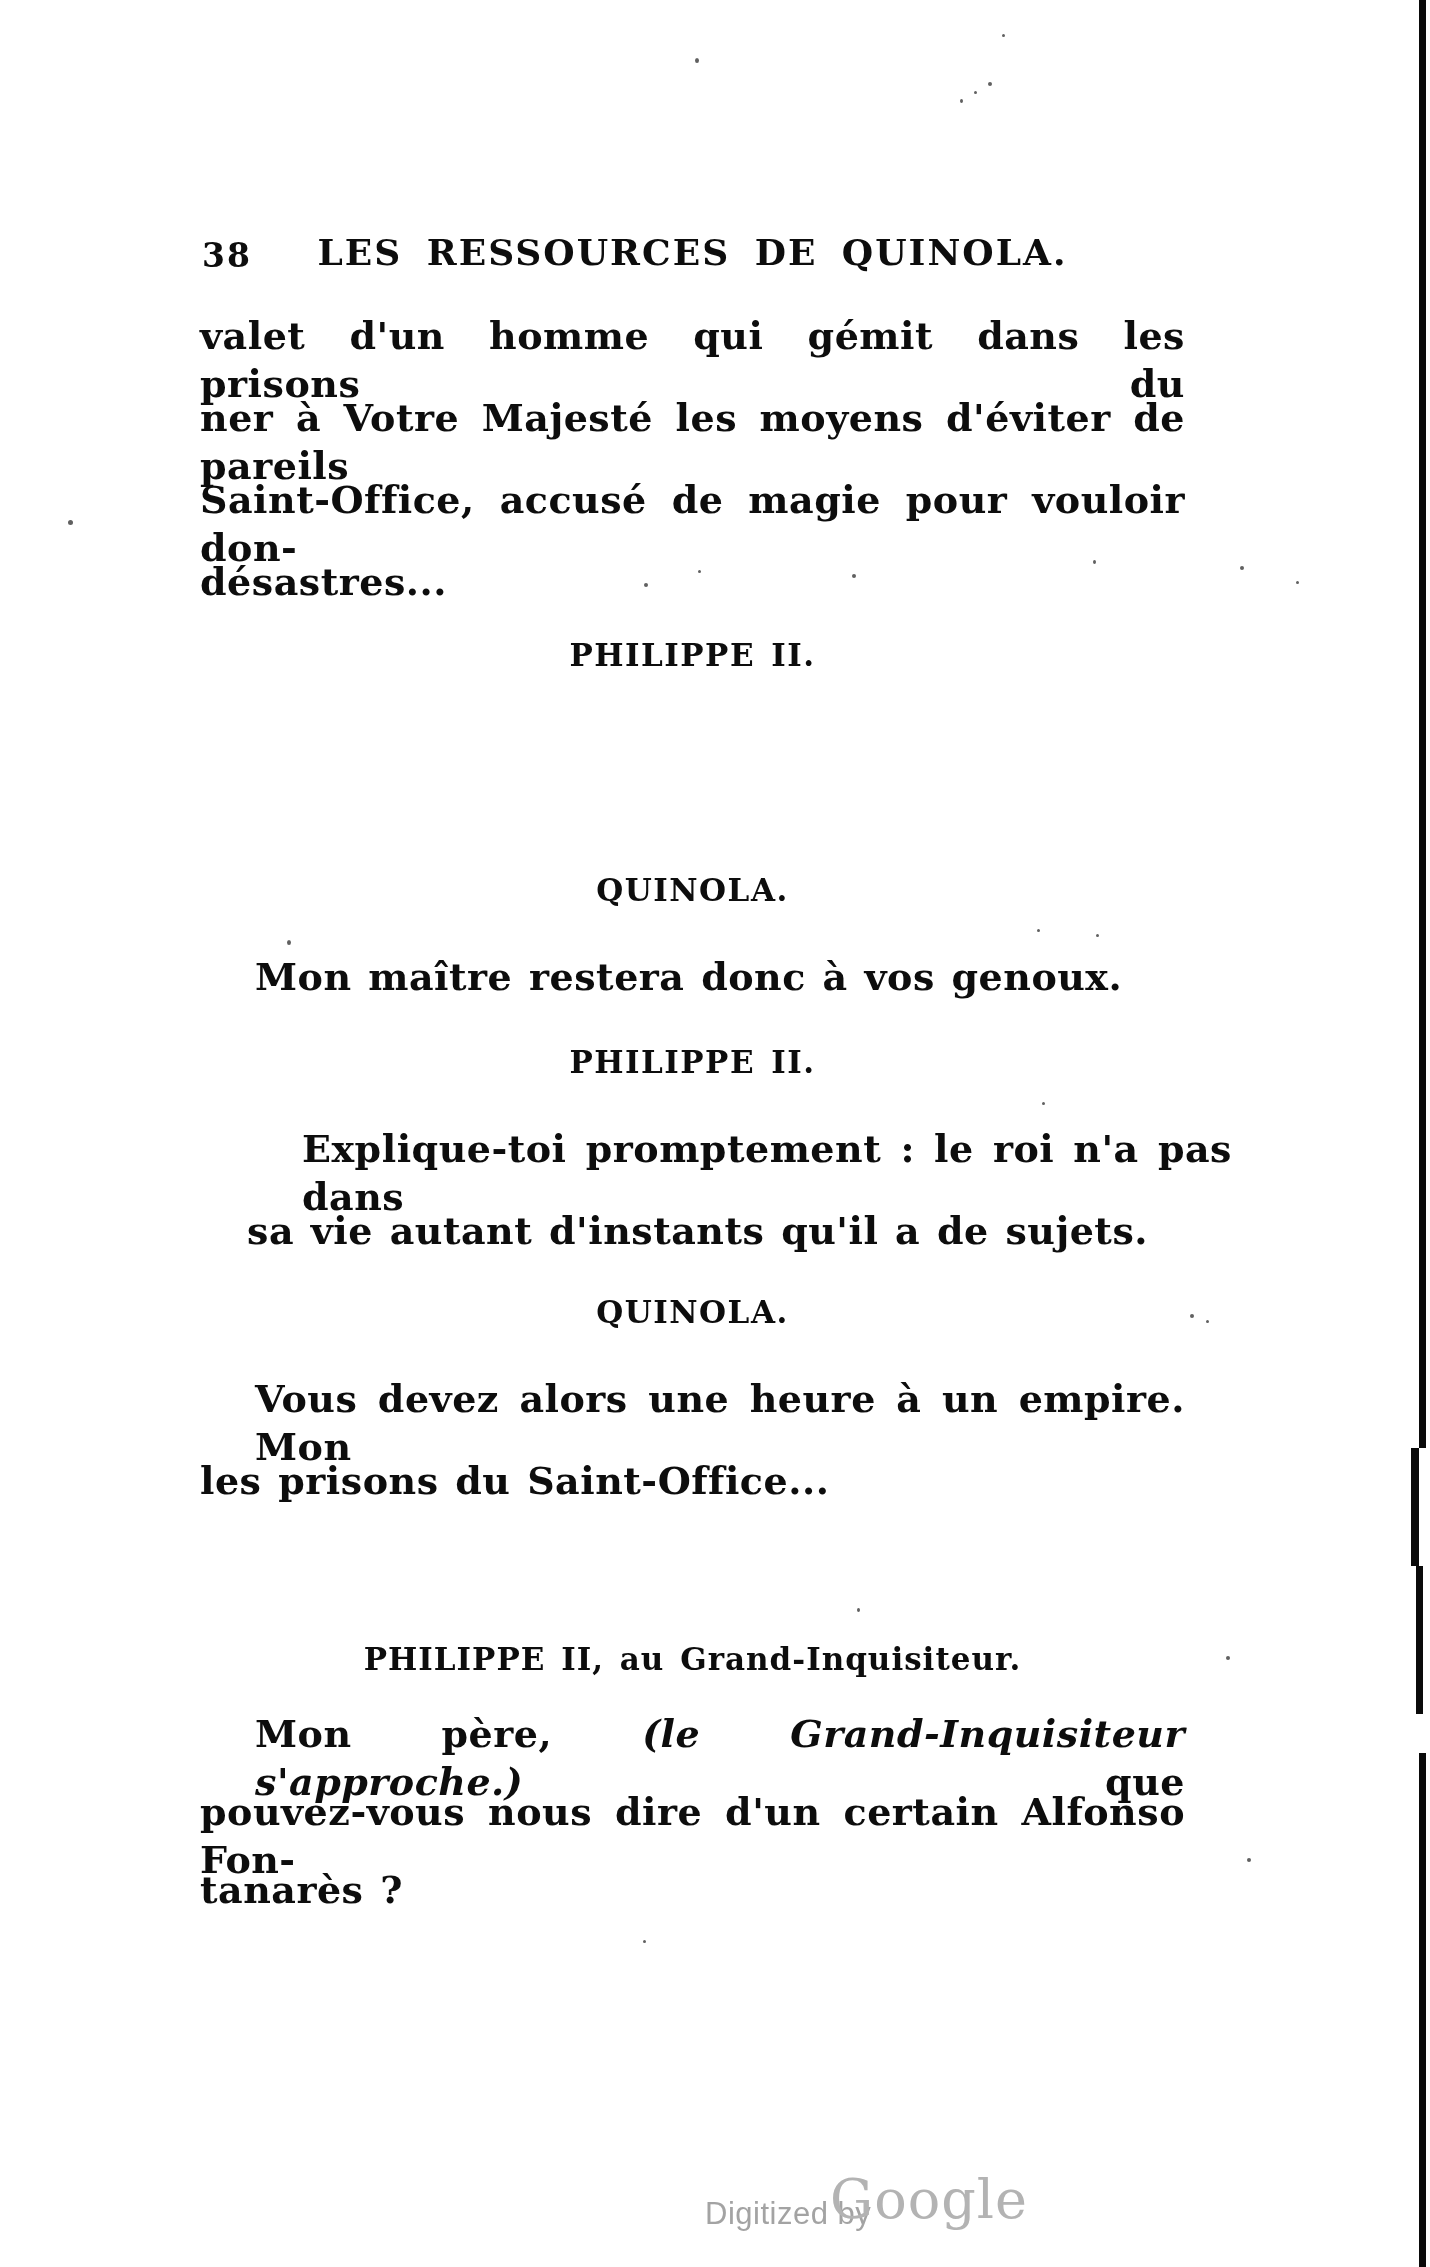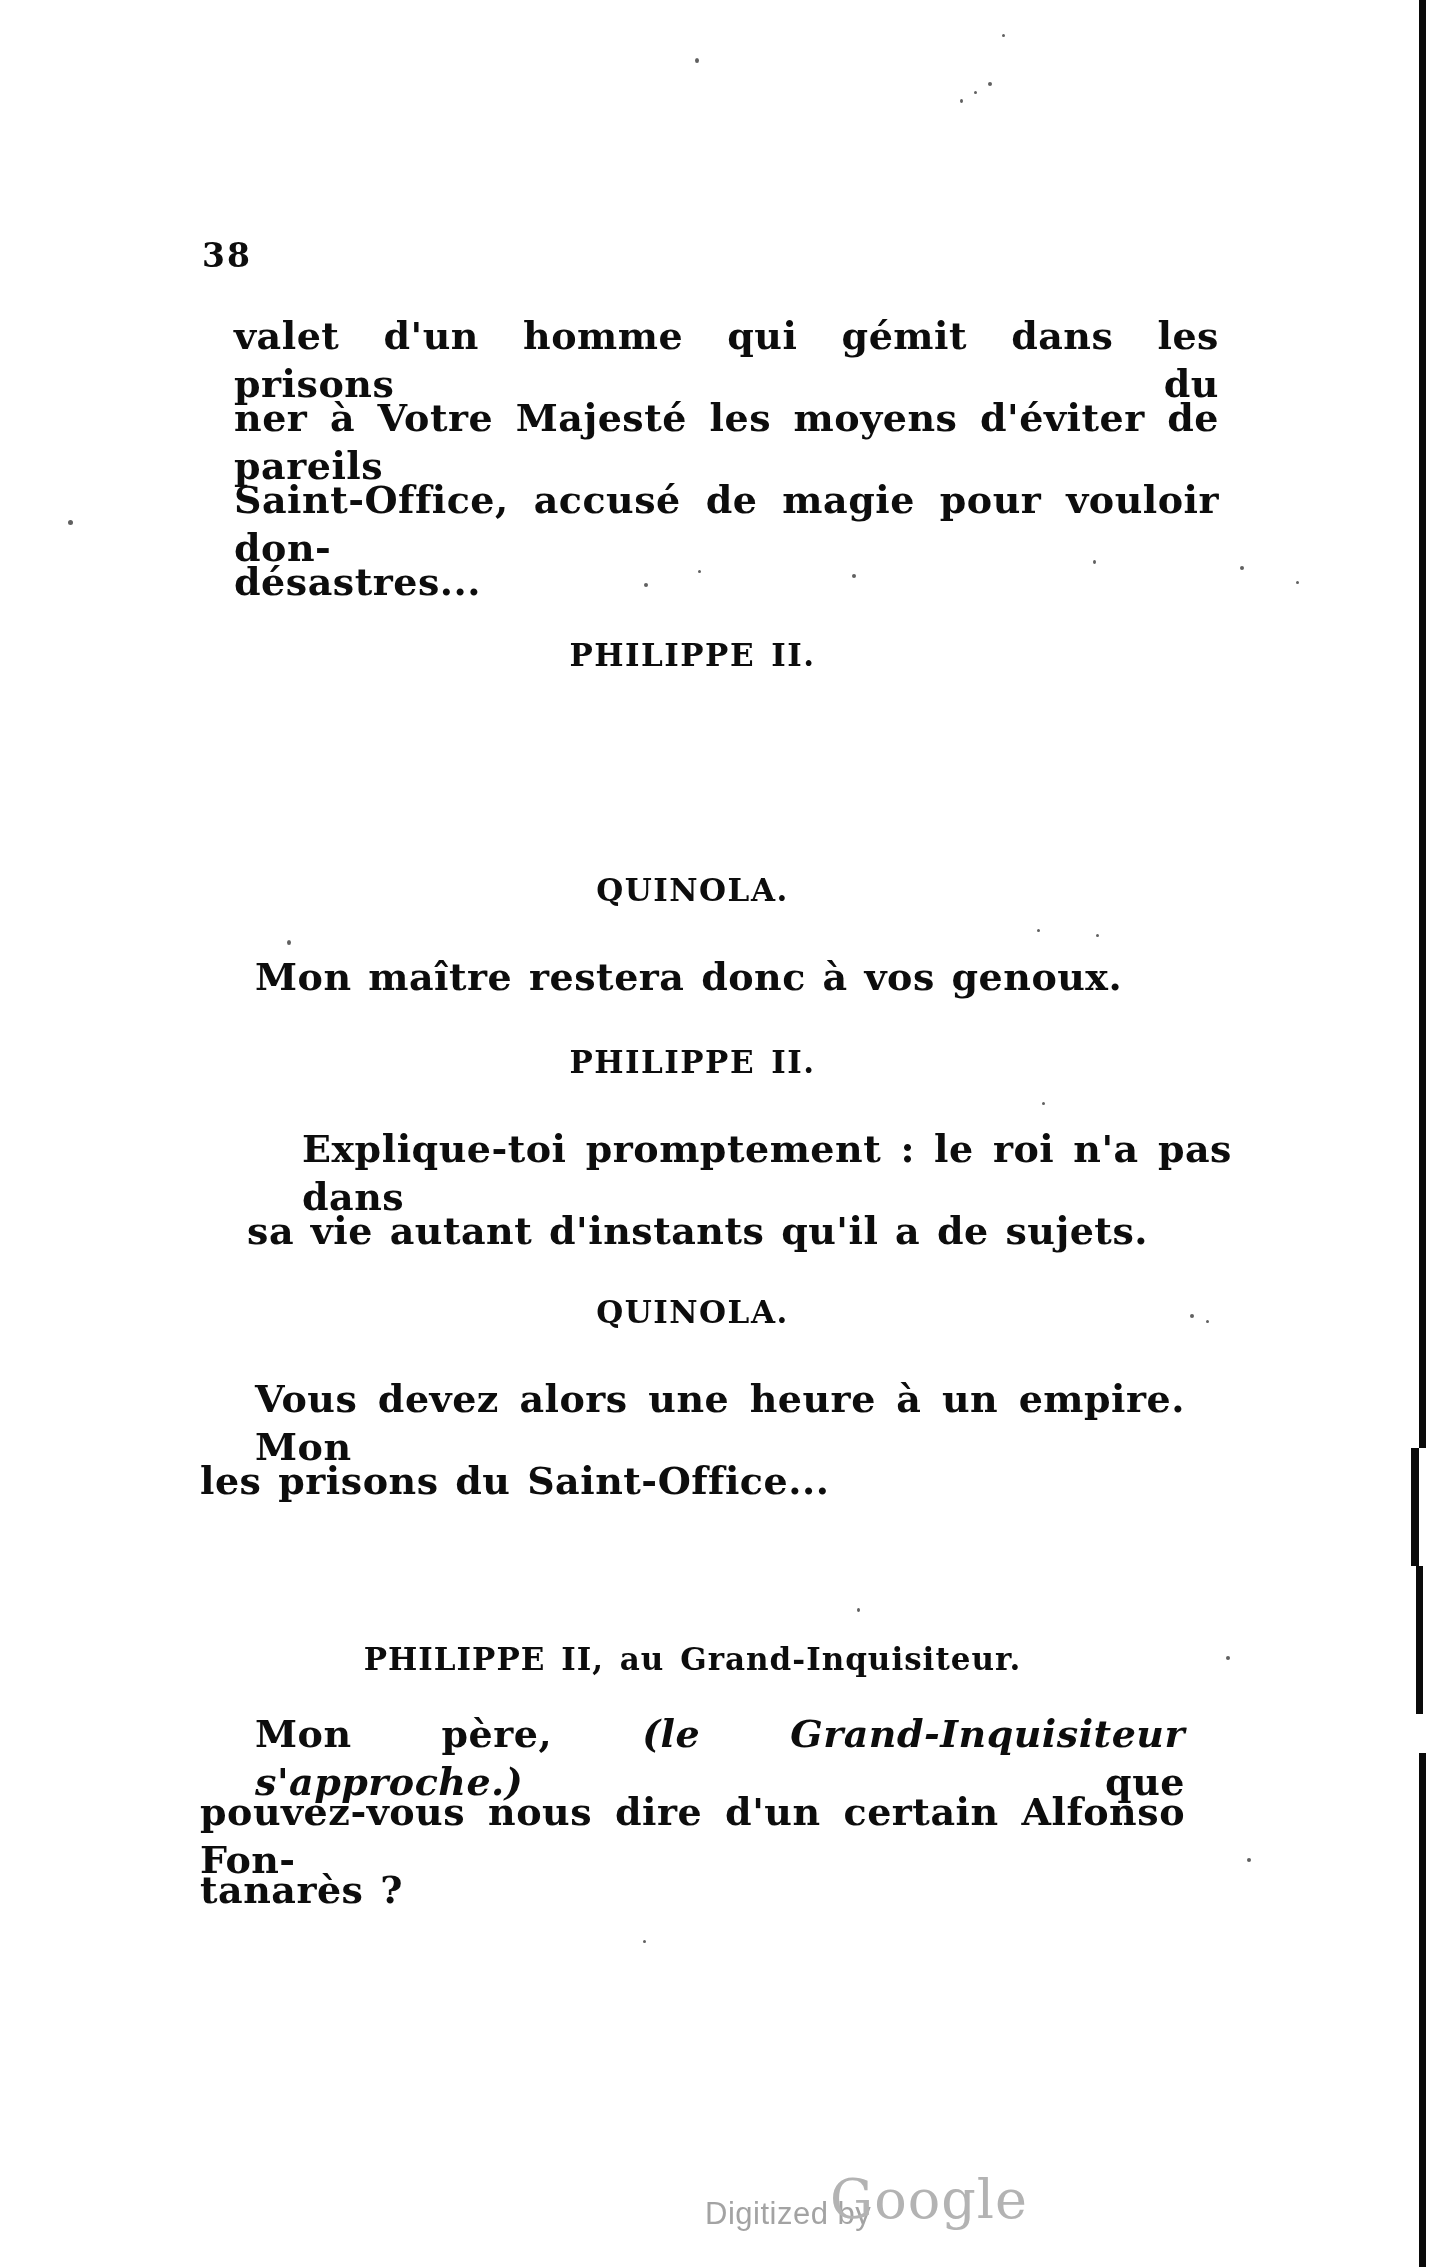--- a/index.html
+++ b/index.html
@@ -60,23 +60,24 @@
     font-family:"DejaVu Serif", serif;
     font-size:54px;color:#b3b3b3;letter-spacing:1px;
   }
 </style>
 </head>
 <body>
 
 <div class="page">
 
   <span class="pagenum">38</span>
+  <div class="runtitle">LES RESSOURCES DE QUINOLA.</div>
 
   <main class="bodycol">
-      <div class="para" style="top: 312px; margin-left: 34px;">
+      <div class="para" style="top: 312px;">
         <div class="tline just" style="height: 82px;">valet d'un  homme qui  gémit dans les prisons du</div>
         <div class="tline just" style="height: 82px;">ner à Votre Majesté les moyens d'éviter de pareils</div>
         <div class="tline just" style="height: 82px;">Saint-Office, accusé de magie pour vouloir don-</div>
         <div class="tline" style="height: 82px;">désastres...</div>
       </div>
       <div class="speaker" style="top: 635px;">PHILIPPE II.</div>
       <div class="speaker" style="top: 870px;">QUINOLA.</div>
       <div class="para" style="top: 953px;">
         <div class="tline ind" style="height: 82px;">Mon maître restera donc à vos genoux.</div>
       </div>

